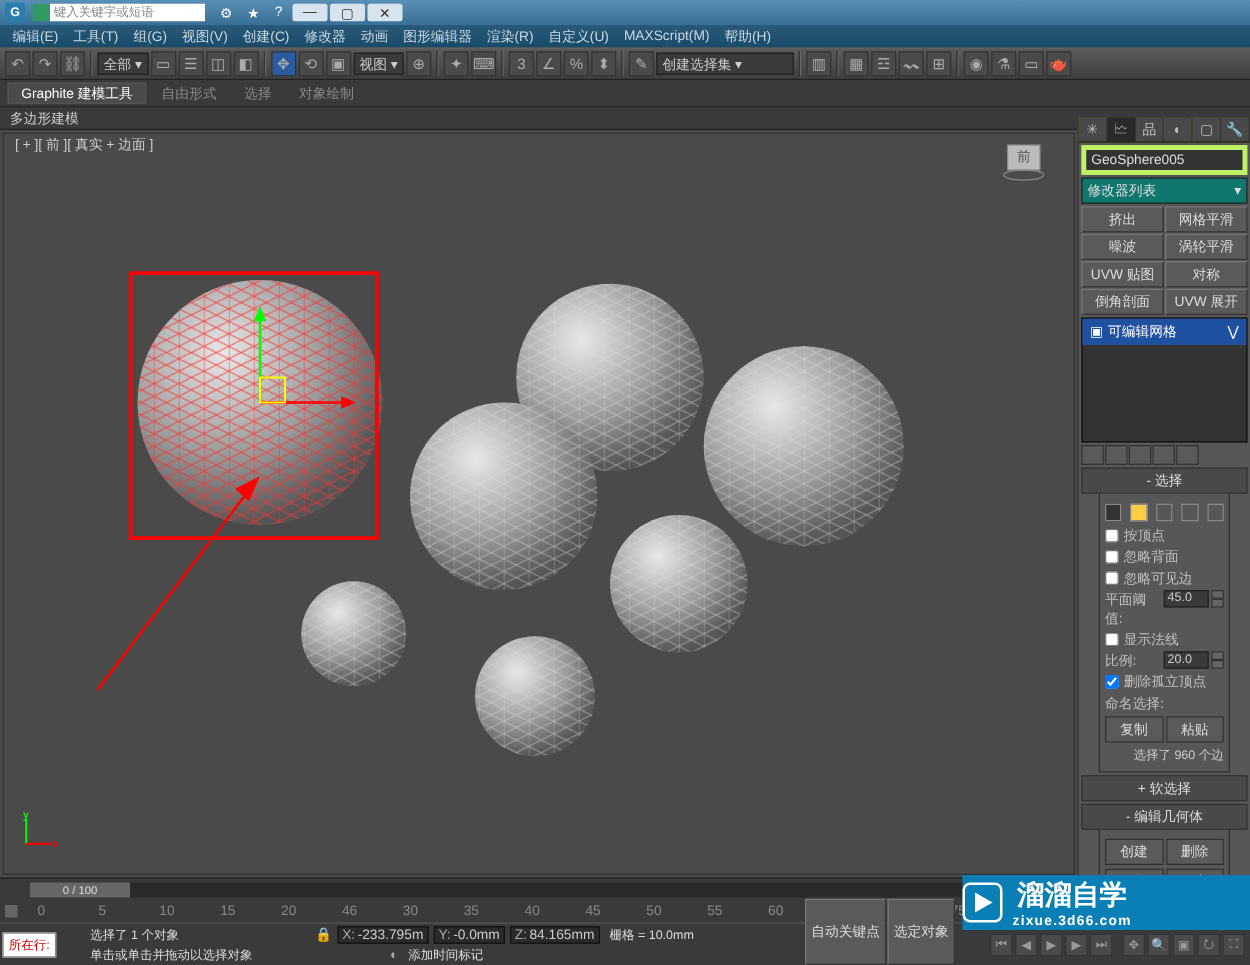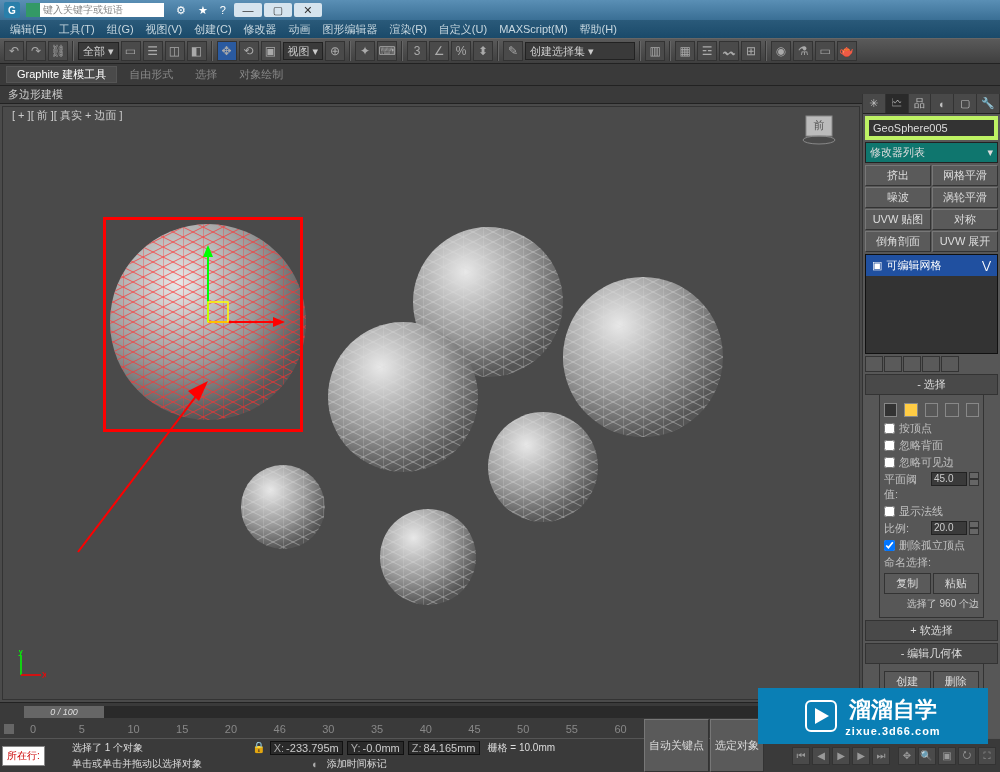--- a/index.html
+++ b/index.html
@@ -61,21 +61,21 @@
 .inline-input .lbl{flex:1;}
 .spinner{width:36px;height:14px;background:#3a3a3a;border:1px solid #222;color:#ccc;padding:0 2px;font-size:10px;}
 .spin-btns{width:10px;display:flex;flex-direction:column;}
 .spin-btns div{height:7px;background:#666;border:1px solid #333;font-size:6px;}
 .two-btn{display:grid;grid-template-columns:1fr 1fr;gap:2px;margin:3px 0;}
 .two-btn button{background:#5a5a5a;border:1px solid #333;color:#ddd;padding:2px 0;font-size:11px;}
 .info-text{color:#ccc;font-size:10px;margin:2px 0;text-align:right;}
 
 
 .time-slider{position:absolute;left:0;right:138px;bottom:52px;height:18px;background:#3a3a3a;border-top:1px solid #222;display:flex;align-items:center;}
-.time-track{flex:1;height:12px;background:#2a2a2a;margin:0 4px;position:relative;font-style:italic;}
+.time-track{flex:1;height:12px;background:#2a2a2a;margin:0 4px;position:relative;}
 .time-knob{position:absolute;left:0;width:80px;height:12px;background:#666;color:#ddd;font-size:9px;display:flex;align-items:center;justify-content:center;}
 .track-bar{position:absolute;left:0;right:138px;bottom:34px;height:18px;background:#3a3a3a;display:flex;align-items:center;padding:0 4px;gap:6px;}
 .track-bar .marker{width:10px;height:10px;background:#666;}
 .ruler{position:absolute;left:30px;right:142px;bottom:37px;height:12px;display:flex;color:#888;font-size:9px;}
 .ruler span{flex:1;text-align:left;}
 .status-bar{position:absolute;left:0;right:0;bottom:0;height:34px;background:#3a3a3a;border-top:1px solid #555;display:flex;align-items:center;}
 .status-left{width:68px;padding:2px;}
 .mx-btn{background:#fff;color:#c00;border:1px solid #888;padding:2px 4px;font-size:10px;}
 .status-mid{flex:1;display:flex;flex-direction:column;gap:1px;padding:1px 0;}
 .status-row{display:flex;align-items:center;gap:4px;height:15px;}
@@ -85,21 +85,21 @@
 .status-right{display:flex;align-items:center;gap:2px;padding:0 4px;}
 .sb-btn{width:18px;height:18px;background:#4a4a4a;border:1px solid #333;display:flex;align-items:center;justify-content:center;color:#999;font-size:10px;}
 
 
 .viewcube{position:absolute;top:110px;right:160px;width:40px;height:35px;}
 
 
 .axis-tripod{position:absolute;bottom:92px;left:16px;}
 
 
-.watermark{position:absolute;right:12px;bottom:28px;width:230px;height:56px;background:#0a7fb5;color:#fff;display:flex;align-items:center;justify-content:center;gap:8px;z-index:20;}
+.watermark{position:absolute;right:0;bottom:28px;width:230px;height:44px;background:#0a7fb5;color:#fff;display:flex;align-items:center;gap:8px;z-index:20;}
 .wm-logo{width:32px;height:32px;border:2px solid #fff;border-radius:6px;display:flex;align-items:center;justify-content:center;}
 .wm-text{display:flex;flex-direction:column;align-items:center;}
 .wm-text .big{font-size:22px;font-weight:bold;}
 .wm-text .small{font-size:11px;letter-spacing:1px;font-weight:bold;}
 </style>
 </head>
 <body>
 
 <div class="title-bar">
   <div class="app-icon">G</div>

